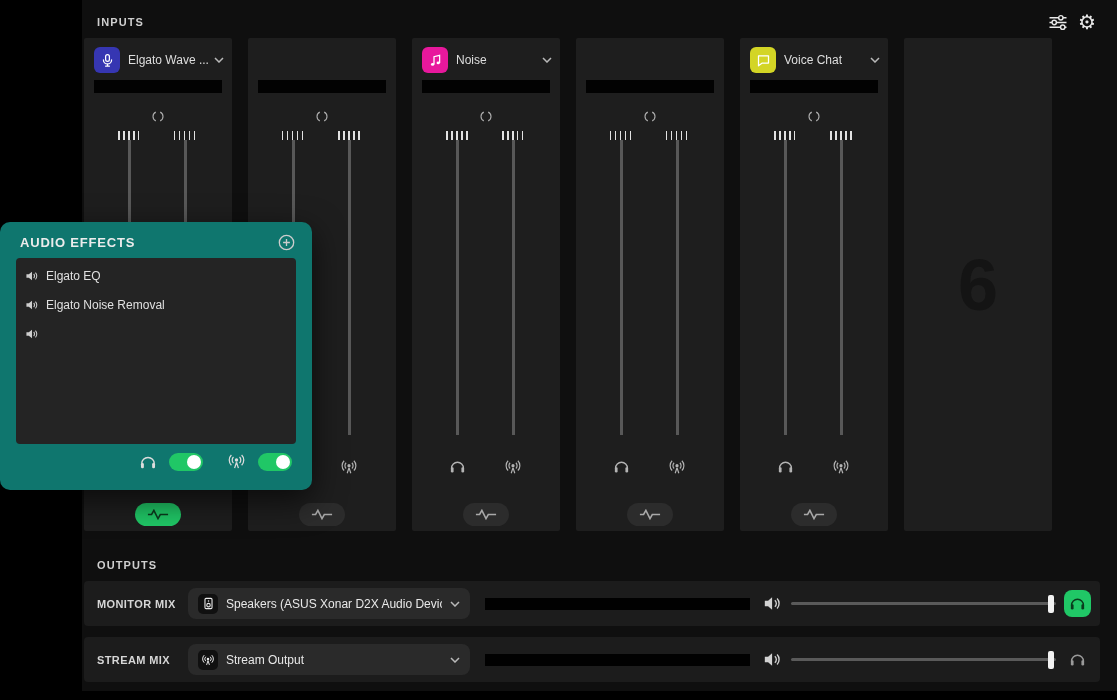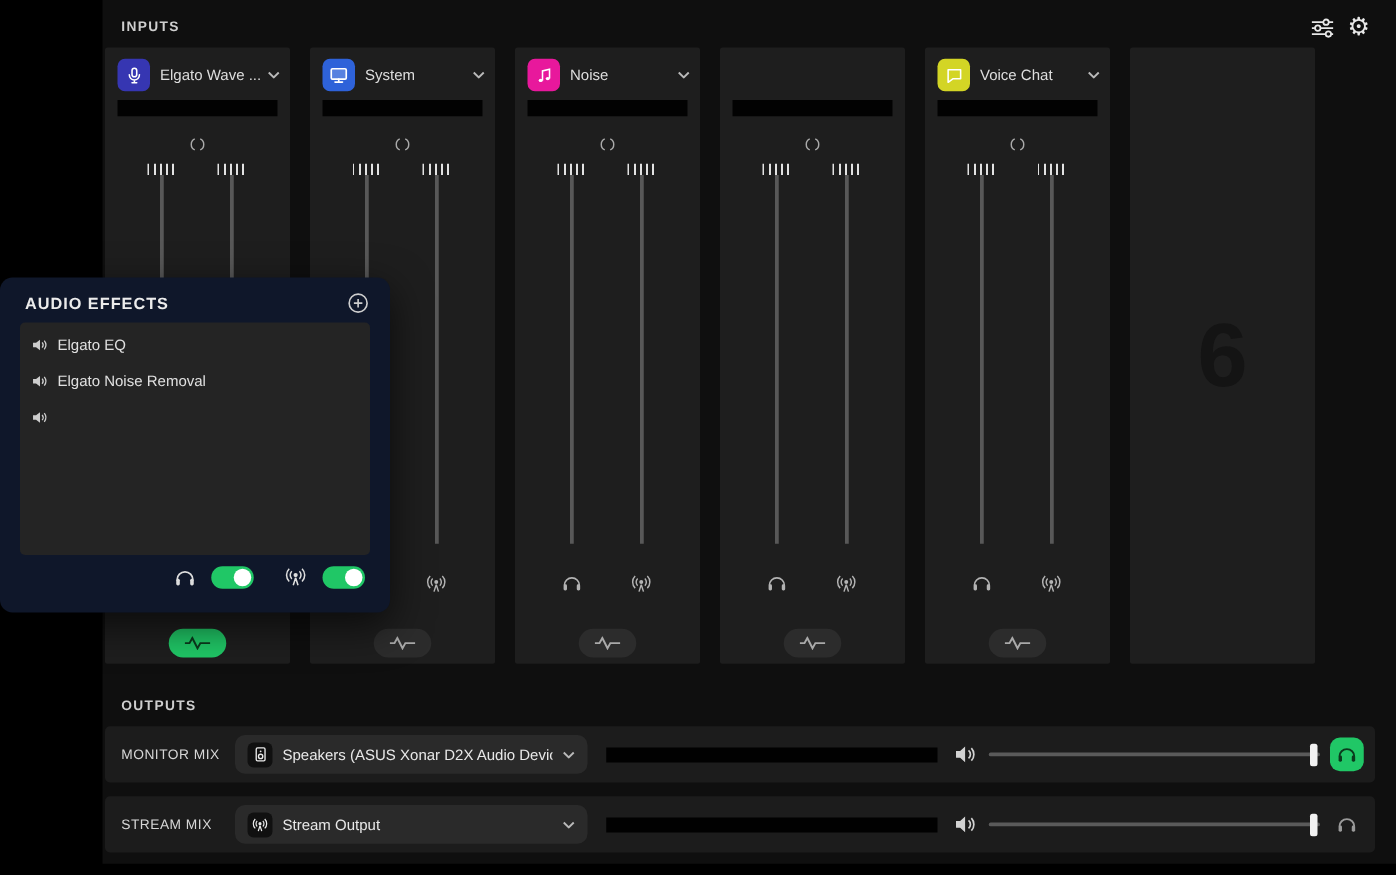--- a/index.html
+++ b/index.html
@@ -38,39 +38,39 @@
   .io-hp { left:34px; } .io-bc { left:90px; }
 
   .fx-btn { position:absolute; top:465px; left:50%; transform:translateX(-50%); width:46px; height:23px; border-radius:12px;
             background:#2c2c2c; border:none; color:#a9a9a9; display:flex; align-items:center; justify-content:center; cursor:pointer; }
   .fx-btn.active { background:#20c766; color:#0b3a1d; }
 
   .empty-channel { display:flex; align-items:center; justify-content:center; }
   .empty-num { font-size:72px; font-weight:700; color:#141414; user-select:none; }
 
   
-  .popup { position:absolute; left:0; top:222px; width:312px; height:268px; background:#0f172a; border-radius:10px;
+  .popup { position:absolute; left:0; top:222px; width:312px; height:268px; background:#0f766e; border-radius:10px;
            box-shadow:0 10px 32px rgba(0,0,0,.65); z-index:10;text-align:right; }
   .popup-title { position:absolute; left:20px; top:13px; font-size:13px; font-weight:700; letter-spacing:.8px; color:#ececec; }
   .popup-add { position:absolute; right:17px; top:12px; color:#cdcdcd; cursor:pointer; display:flex; }
   .fx-list { position:absolute; left:16px; top:36px; width:280px; height:186px; background:#242424; border-radius:4px; padding-top:3px; }
   .fx-item { height:29px; display:flex; align-items:center; padding-left:9px; gap:7px; color:#e0e0e0; font-size:12px; cursor:pointer; }
   .fx-item .sp-ic { color:#cdcdcd; display:flex; flex:none; }
   .popup-io { position:absolute; top:230px; left:0; right:0; display:flex; justify-content:flex-end; align-items:center; padding-right:20px; gap:24px; }
   .io-pair { display:flex; align-items:center; gap:12px; color:#dddddd; }
   .toggle { width:34px; height:18px; border-radius:9px; background:#3a3a3a; position:relative; cursor:pointer; flex:none; }
   .toggle.on { background:#20c766; }
   .toggle .knob { position:absolute; top:2px; width:14px; height:14px; border-radius:50%; background:#fff; left:2px; }
   .toggle.on .knob { left:18px; }
 
   
   .out-row { position:absolute; left:84px; width:1016px; height:45px; background:#1c1c1c; border-radius:4px;
              display:flex; align-items:center; padding-left:13px; }
   #monitor-row { top:581px; } #stream-row { top:637px; }
-  .out-label { flex:none; width:91px; font-size:11px; font-weight:400; letter-spacing:.4px; color:#d6d6d6; }
+  .out-label { flex:none; width:91px; font-size:11px; font-weight:700; letter-spacing:.4px; color:#d6d6d6; }
   .device-select { flex:none; width:282px; height:31px; background:#2a2a2a; border-radius:8px; display:flex; align-items:center;
                    padding:0 10px; gap:8px; cursor:pointer; }
   .dev-icon { width:20px; height:20px; border-radius:5px; background:#101010; display:flex; align-items:center; justify-content:center; color:#eaeaea; flex:none; }
   .dev-name { font-size:12px; color:#e8e8e8; white-space:nowrap; overflow:hidden; flex:1; }
   .out-meter { flex:none; width:265px; height:12px; background:#010101; margin-left:15px; }
   .vol-icon { flex:none; margin-left:13px; color:#d2d2d2; display:flex; cursor:pointer; }
   .out-slider { flex:none; position:relative; width:265px; height:20px; margin-left:8px; cursor:pointer; }
   .out-slider .track { position:absolute; top:8.5px; left:0; right:0; height:3px; background:#5a5a5a; border-radius:2px; }
   .out-slider .sl-handle { position:absolute; top:1px; right:2px; width:6px; height:18px; border-radius:2px; background:#f2f2f2; }
   .hp-btn { flex:none; width:27px; height:27px; margin-left:8px; border-radius:8px; border:none; display:flex; align-items:center;
@@ -142,34 +142,20 @@
         </span>
     </div>
     <button class="fx-btn active">
         <svg viewBox="0 0 24 12" width="22" height="11" fill="none" stroke="currentColor" stroke-width="1.7">
           <path d="M1 6h4l2.5-4.5L12 10.5 14.5 6H23"></path>
         </svg>
       </button>
   </section>
 
   <section class="channel" style="left:248px">
-    <div class="ch-head">
-      <div class="ch-icon c1">
-        <svg viewBox="0 0 24 24" width="16" height="16" fill="none" stroke="#fff" stroke-width="2" stroke-linecap="round">
-            <rect x="3" y="4.5" width="18" height="12.5" rx="1.5" fill="#ffffff" fill-opacity="0.2"></rect>
-            <path d="M12 17v3.5M7.5 20.5h9"></path>
-          </svg>
-      </div>
-      <span class="ch-name">System</span>
-      <span class="chev">
-          <svg viewBox="0 0 10 6" width="10" height="6" fill="none" stroke="currentColor" stroke-width="1.5">
-            <path d="M1 1l4 4 4-4"></path>
-          </svg>
-        </span>
-    </div>
     <div class="meter"></div>
     <div class="link-icon"><svg viewBox="0 0 16 12" width="14" height="11" fill="none" stroke="currentColor" stroke-width="1.3">
           <path d="M5.5 1A5.5 5.5 0 0 0 5.5 11M10.5 1a5.5 5.5 0 0 1 0 10"></path>
         </svg></div>
     <div class="fader f-left">
         <div class="fader-handle"></div>
         <div class="fader-track"></div>
       </div>
     <div class="fader f-right">
         <div class="fader-handle"></div>

